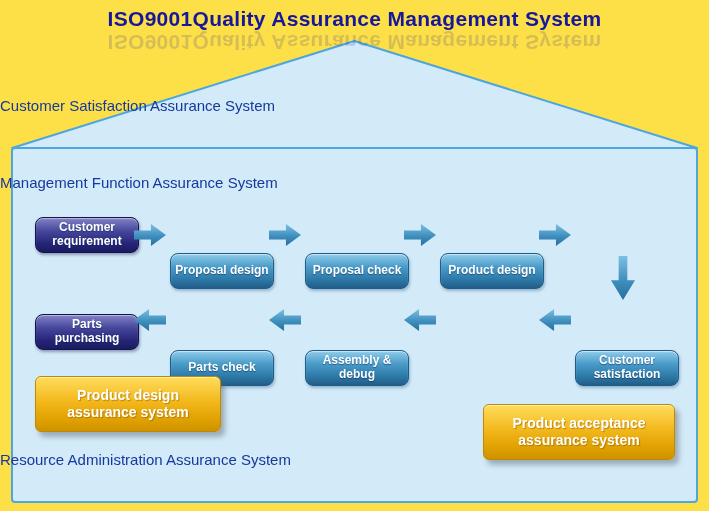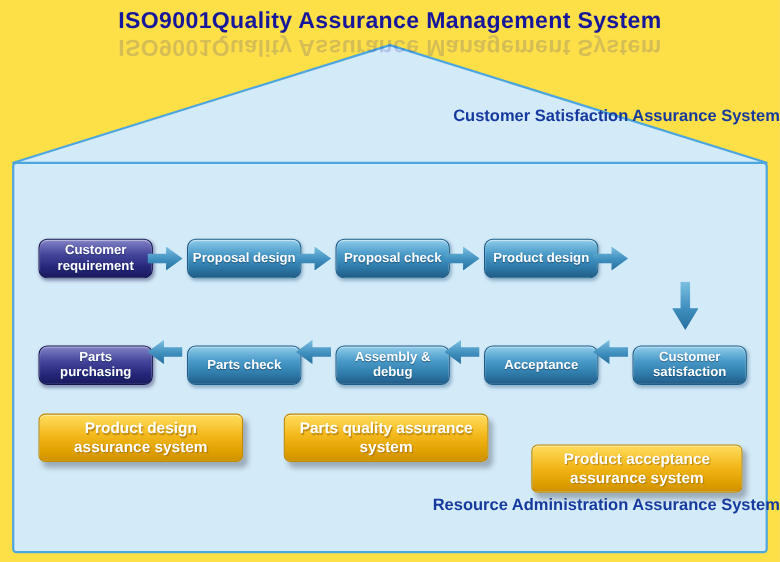--- a/index.html
+++ b/index.html
@@ -16,39 +16,40 @@
     position:absolute; top:7px; left:0; width:100%;
     text-align:center; font-size:21px; font-weight:bold;
     color:#17179c; letter-spacing:0.3px;
   }
   .title-reflection {
     top:30px; transform:scaleY(-1);
     opacity:0.17; filter:blur(0.7px);
   }
 
   .section-label {
-    position:absolute; left:0; width:100%; text-align:right;
-    font-size:15px; font-weight:bold; color:#16399e;
+    position:absolute; left:0; width:100%; text-align:left;
+    font-size:15px; font-weight:normal; color:#16399e;
   }
   .roof-label   { top:97px;  }
   .body-heading { top:174px; }
   .body-footer  { top:451px; }
 
   .flow-box {
     position:absolute; width:104px; height:36px;
     border-radius:8px; box-sizing:border-box;
     display:flex; align-items:center; justify-content:center;
     text-align:center; color:#fff; font-size:12px; font-weight:bold;
     line-height:1.15; padding:16px 4px;
     text-shadow:0 1px 1px rgba(0,40,80,0.55);
   }
   .flow-blue {
     background:linear-gradient(180deg,#8fccea 0%,#4a9bc9 38%,#2f7cab 72%,#225d88 100%);
     border:1px solid #1d5d88;
     box-shadow:inset 0 1px 1px rgba(255,255,255,0.55), 1px 2px 3px rgba(0,60,110,0.30);
+    margin-top:36px;
   }
   .flow-dark {
     background:linear-gradient(180deg,#8282c6 0%,#44449a 40%,#252578 75%,#1b1b60 100%);
     border:1px solid #15154e;
     box-shadow:inset 0 1px 1px rgba(255,255,255,0.45), 1px 2px 3px rgba(10,10,70,0.35);
   }
 
   .row1 { top:217px; }
   .row2 { top:314px; }
   .colA { left:35px; }  .colB { left:170px; } .colC { left:305px; }
@@ -67,21 +68,21 @@
     width:32px; height:22px; top:309px;
     clip-path:polygon(100% 30%,47% 30%,47% 0,0 50%,47% 100%,47% 70%,100% 70%);
   }
   .arrow-down {
     width:24px; height:44px; top:256px; left:611px;
     clip-path:polygon(32% 0,68% 0,68% 55%,100% 55%,50% 100%,0 55%,32% 55%);
   }
   .gapA { left:134px; } .gapB { left:269px; } .gapC { left:404px; } .gapD { left:539px; }
 
   .gold-box {
-    position:absolute; top:376px; height:44px;
+    position:absolute; top:376px; height:56px;
     border-radius:6px; box-sizing:border-box;
     background:linear-gradient(180deg,#ffdd5e 0%,#f3b81c 45%,#dfa000 80%,#cf9200 100%);
     border:1px solid #c08a00;
     box-shadow:inset 0 1px 0 rgba(255,255,255,0.55), 4px 5px 5px rgba(90,100,110,0.45);
     display:flex; align-items:center; justify-content:center;
     text-align:center; color:#fff; font-size:14px; font-weight:bold;
     line-height:1.2; padding:2px 10px;
     text-shadow:1px 1px 1px rgba(140,90,0,0.55);
   }
   .gold1 { left:35px;  width:186px; }
@@ -95,40 +96,39 @@
 
   <svg class="house-svg" width="709" height="511" viewBox="0 0 709 511">
     <rect x="12" y="148" width="685" height="354" rx="3" fill="#d3eaf8" stroke="#4da6dd" stroke-width="2"></rect>
     <polygon points="354.5,41 12,148 697,148" fill="#d3eaf8" stroke="#4da6dd" stroke-width="2" stroke-linejoin="round"></polygon>
   </svg>
 
   <div class="title">ISO9001Quality Assurance Management System</div>
   <div class="title title-reflection" aria-hidden="true">ISO9001Quality Assurance Management System</div>
 
   <div class="section-label roof-label">Customer Satisfaction Assurance System</div>
+  <div class="section-label body-heading">Management Function Assurance System</div>
   <div class="section-label body-footer">Resource Administration Assurance System</div>
 
   <div class="flow-box flow-dark row1 colA">Customer requirement</div>
   <div class="arrow arrow-right gapA"></div>
   <div class="flow-box flow-blue row1 colB">Proposal design</div>
   <div class="arrow arrow-right gapB"></div>
   <div class="flow-box flow-blue row1 colC">Proposal check</div>
   <div class="arrow arrow-right gapC"></div>
   <div class="flow-box flow-blue row1 colD">Product design</div>
   <div class="arrow arrow-right gapD"></div>
 
   <div class="arrow arrow-down"></div>
 
   <div class="flow-box flow-dark row2 colA">Parts purchasing</div>
   <div class="arrow arrow-left gapA"></div>
   <div class="flow-box flow-blue row2 colB">Parts check</div>
   <div class="arrow arrow-left gapB"></div>
   <div class="flow-box flow-blue row2 colC">Assembly &amp; debug</div>
   <div class="arrow arrow-left gapC"></div>
-  <div class="flow-box flow-blue row2 colD">Acceptance</div>
   <div class="arrow arrow-left gapD"></div>
   <div class="flow-box flow-blue row2 colE">Customer satisfaction</div>
 
   <div class="gold-box gold1">Product design assurance system</div>
-  <div class="gold-box gold2">Parts quality assurance system</div>
   <div class="gold-box gold3">Product acceptance assurance system</div>
 
 </div>
 
 </body></html>

